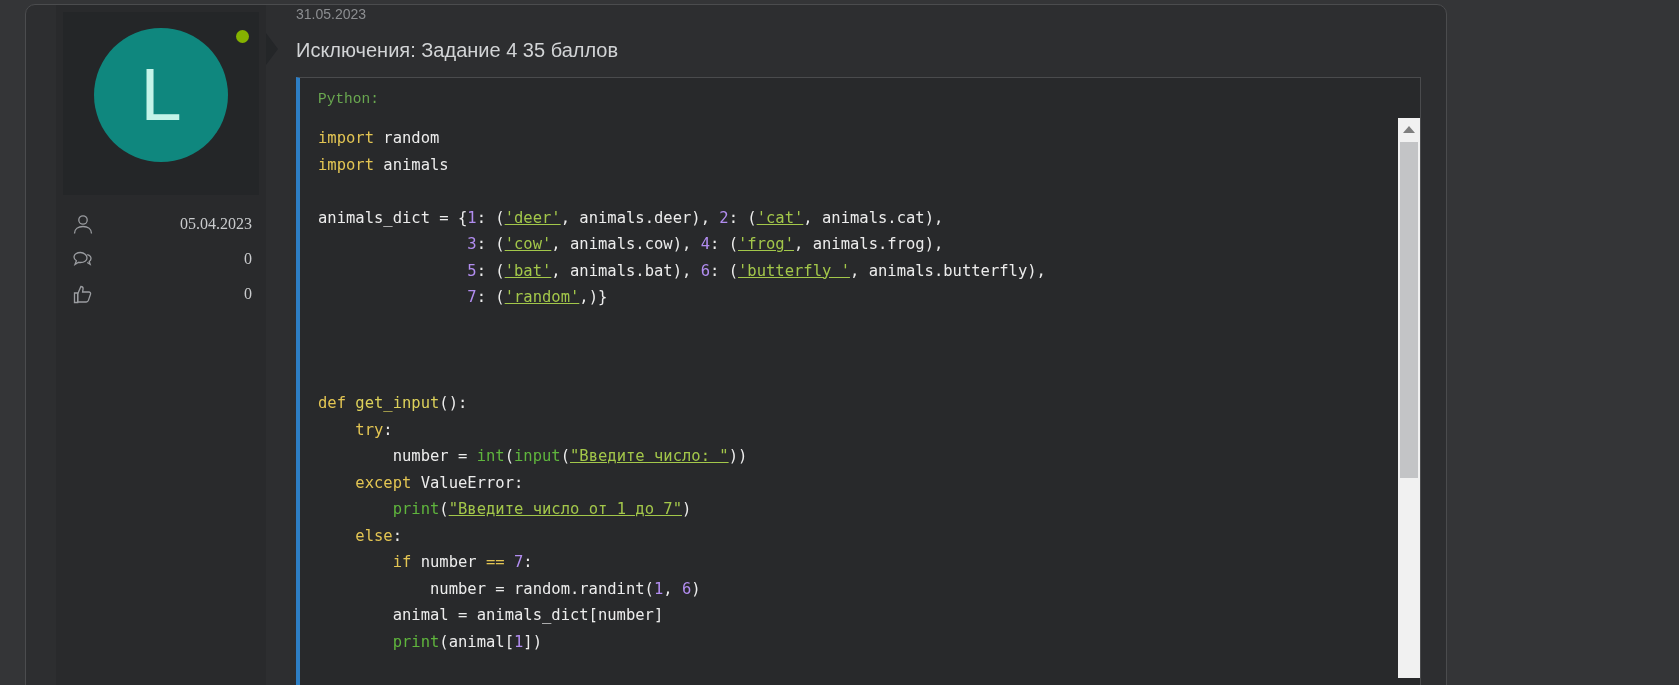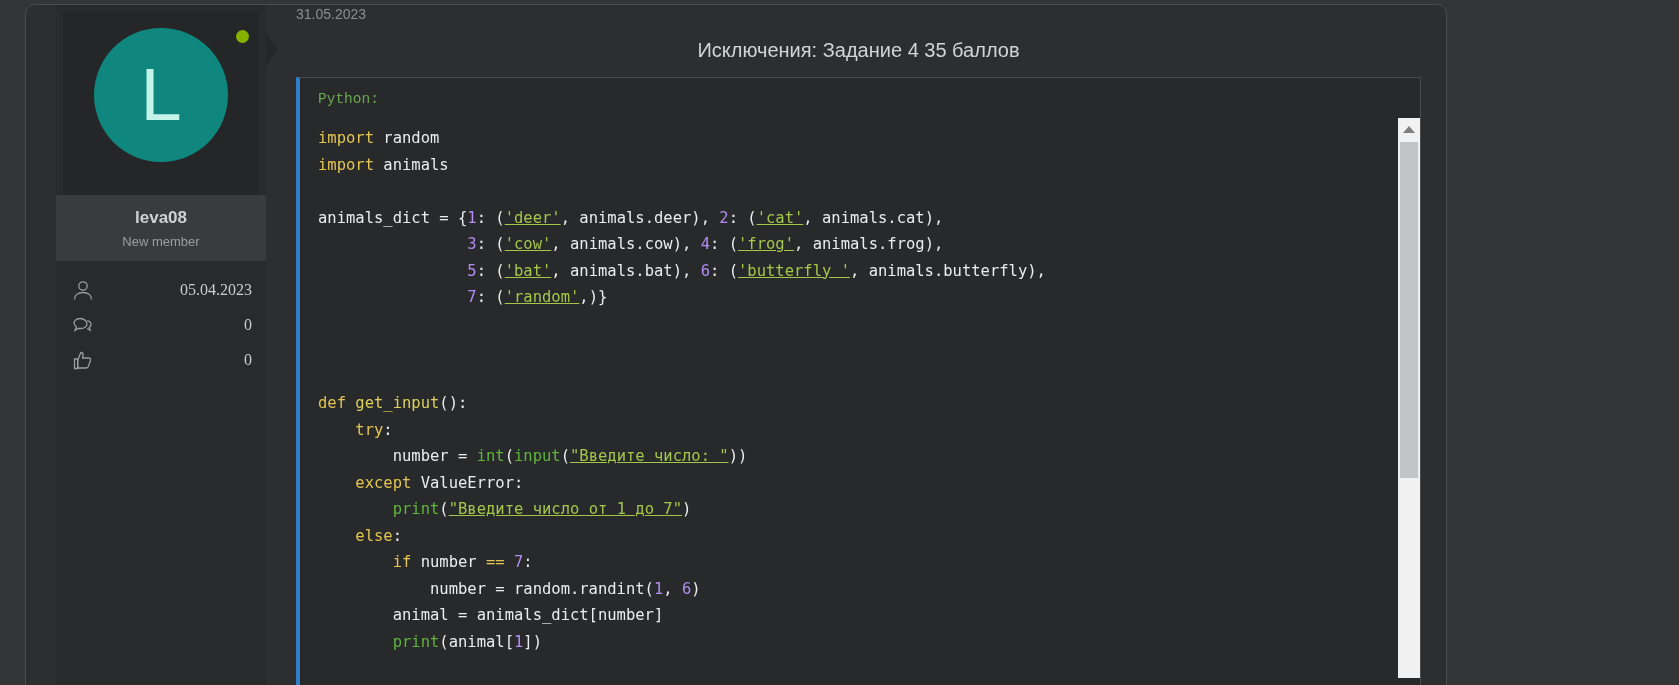--- a/index.html
+++ b/index.html
@@ -76,21 +76,21 @@
     font-family:"Liberation Serif",serif;font-size:16px;color:#c9cbcd;text-align:right;
   }
 
   
   .content-cell{flex:1;padding:0 25px 0 30px;min-width:0;}
   .post-date{
     display:inline-block;color:var(--muted);font-size:14px;
     text-decoration:none;cursor:pointer;
   }
   .post-title{
-    margin-top:16px;color:var(--title-col);font-size:20px;font-weight:400;text-align:center;
+    margin-top:16px;color:var(--title-col);font-size:20px;font-weight:400;
   }
 
   .code-block{
     margin-top:15px;background:var(--code-bg);
     border:1px solid var(--code-border);
     border-left:4px solid var(--accent-blue);
     height:640px;
   }
   .code-header{
     color:var(--lang-green);font-size:14.5px;padding:13px 18px 11px;
@@ -132,24 +132,20 @@
 <article class="message">
 
   <aside class="user-cell">
     <div class="avatar-box">
       <div class="avatar">
         <span>L</span>
       </div>
       <span class="online-dot"></span>
     </div>
 
-    <div class="user-title">
-      <a class="username">leva08</a>
-      <div class="user-role">New member</div>
-    </div>
 
     <div class="user-stats">
       <div class="stat-row">
         <svg viewBox="0 0 26 26">
           <circle cx="13" cy="9" r="4.2"></circle>
           <path d="M4.5 22.5c0-4.6 3.8-7 8.5-7s8.5 2.4 8.5 7"></path>
         </svg>
         <span class="stat-value">05.04.2023</span>
       </div>
       <div class="stat-row">

